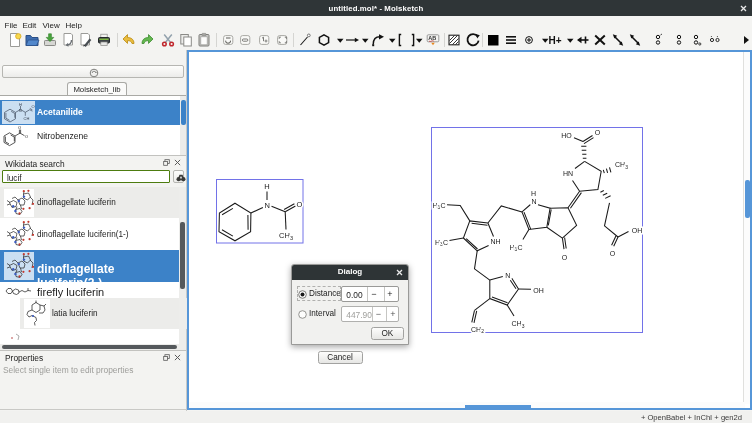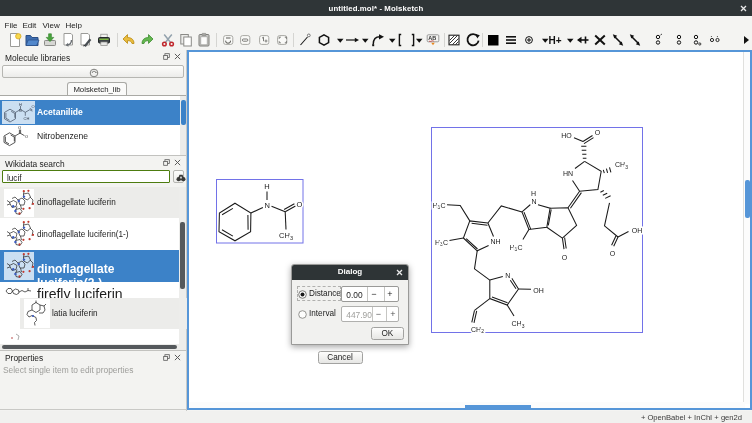--- a/index.html
+++ b/index.html
@@ -234,30 +234,20 @@
       <circle cx="5" cy="8" r="1.6" fill="none" stroke="#111" stroke-width="0.9"></circle>
       <circle cx="10.5" cy="8" r="1.6" fill="none" stroke="#111" stroke-width="0.9"></circle>
       <path d="M4 5l.8-1M10 5l.8-1" stroke="#111" stroke-width="0.7"></path>
     </svg>
 <svg class="ticon" style="left:738px" viewBox="0 0 16 16">
       <path d="M6 4l5 4-5 4z" fill="#111"></path>
     </svg>
 </div>
 <div id="dock" class="abs">
 
-  <div class="dhead" style="top:0px;">
-      <span class="t">Molecule libraries</span>
-    <svg class="abs" style="right:16px;top:3px" width="7" height="7" viewBox="0 0 8 8">
-        <rect x="2.2" y="0.8" width="5" height="4.4" fill="none" stroke="#555" stroke-width="0.9"></rect>
-        <rect x="0.8" y="2.8" width="4.4" height="4.4" fill="#f3f3f1" stroke="#555" stroke-width="0.9"></rect>
-      </svg>
-    <svg class="abs" style="right:5.5px;top:3px" width="7" height="7" viewBox="0 0 8 8">
-        <path d="M1 1l6 6M7 1l-6 6" stroke="#555" stroke-width="1.1"></path>
-      </svg>
-  </div>
   <div class="abs" style="left:2px;top:15px;width:182px;height:12.5px;border:1px solid #b6b6b2;border-radius:2px;background:linear-gradient(#fdfdfc,#ececea);">
     <svg class="abs" style="left:86px;top:1.5px" width="10" height="10" viewBox="0 0 10 10">
         <circle cx="5" cy="5" r="3.8" fill="none" stroke="#7e7e7b" stroke-width="1"></circle>
         <path d="M3.2 5a1.8 1.8 0 1 1 3.6 0" fill="none" stroke="#7e7e7b" stroke-width="0.9"></path>
         <path d="M6.8 5l1-1" stroke="#7e7e7b" stroke-width="0.7"></path>
       </svg>
   </div>
   <div class="abs" style="left:0;top:44.5px;width:186px;height:1px;background:#a9a9a5;"></div>
   <div class="abs" style="left:67px;top:32px;width:60px;height:13px;background:#fafaf9;border:1px solid #a9a9a5;border-bottom:none;border-radius:3px 3px 0 0;font-size:7.8px;color:#1c1c1c;text-align:center;line-height:13px;">Molsketch_lib</div>
   <div class="abs" style="left:0;top:45.5px;width:186px;height:59.5px;background:#fff;">
@@ -394,21 +384,21 @@
 
     <div class="abs" style="left:0;top:96px;width:179px;height:15.5px;background:#fff;">
       <svg class="abs" style="left:3px;top:1px" width="32" height="14" viewBox="0 0 32 14">
           <g stroke="#1a1a1a" stroke-width="0.7" fill="none">
             <path d="M3 7l2-2.5 3 0 1.5 2.5L8 9.5 5 9.5z"></path>
             <path d="M9.5 7l3-2 3 1 .5 3-2.5 1.5-3-1z"></path>
             <path d="M16 8l3-1.5 3 1.5M22 8l3-1.5 3 .5"></path>
             <path d="M25 6.5V4"></path>
           </g>
         </svg>
-      <span class="abs" style="left:37px;top:3.5px;font-size:14px;color:#1c1c1c;">firefly luciferin</span>
+      <span class="abs" style="left:37px;top:3.5px;font-size:11px;color:#1c1c1c;">firefly luciferin</span>
     </div>
 
     <div class="abs" style="left:0;top:111.5px;width:179px;height:31px;background:#ececea;margin-left:20px;">
       <svg class="abs" style="left:4px;top:1px" width="26" height="29" viewBox="0 0 26 29">
           <rect width="26" height="29" fill="#fff"></rect>
           <g stroke="#1a1a1a" stroke-width="0.7" fill="none">
             <path d="M8 6l4-2.5 4 2.5v5l-4 2.5-4-2.5z"></path>
             <path d="M16 6l4 1 1 4-2 3-4 0"></path>
             <path d="M8 11l-4 1.5-1 3 2 2.5M5 18l3-1.5 4 2"></path>
             <path d="M12 18.5l.5 3-2 2 .5 3"></path>

